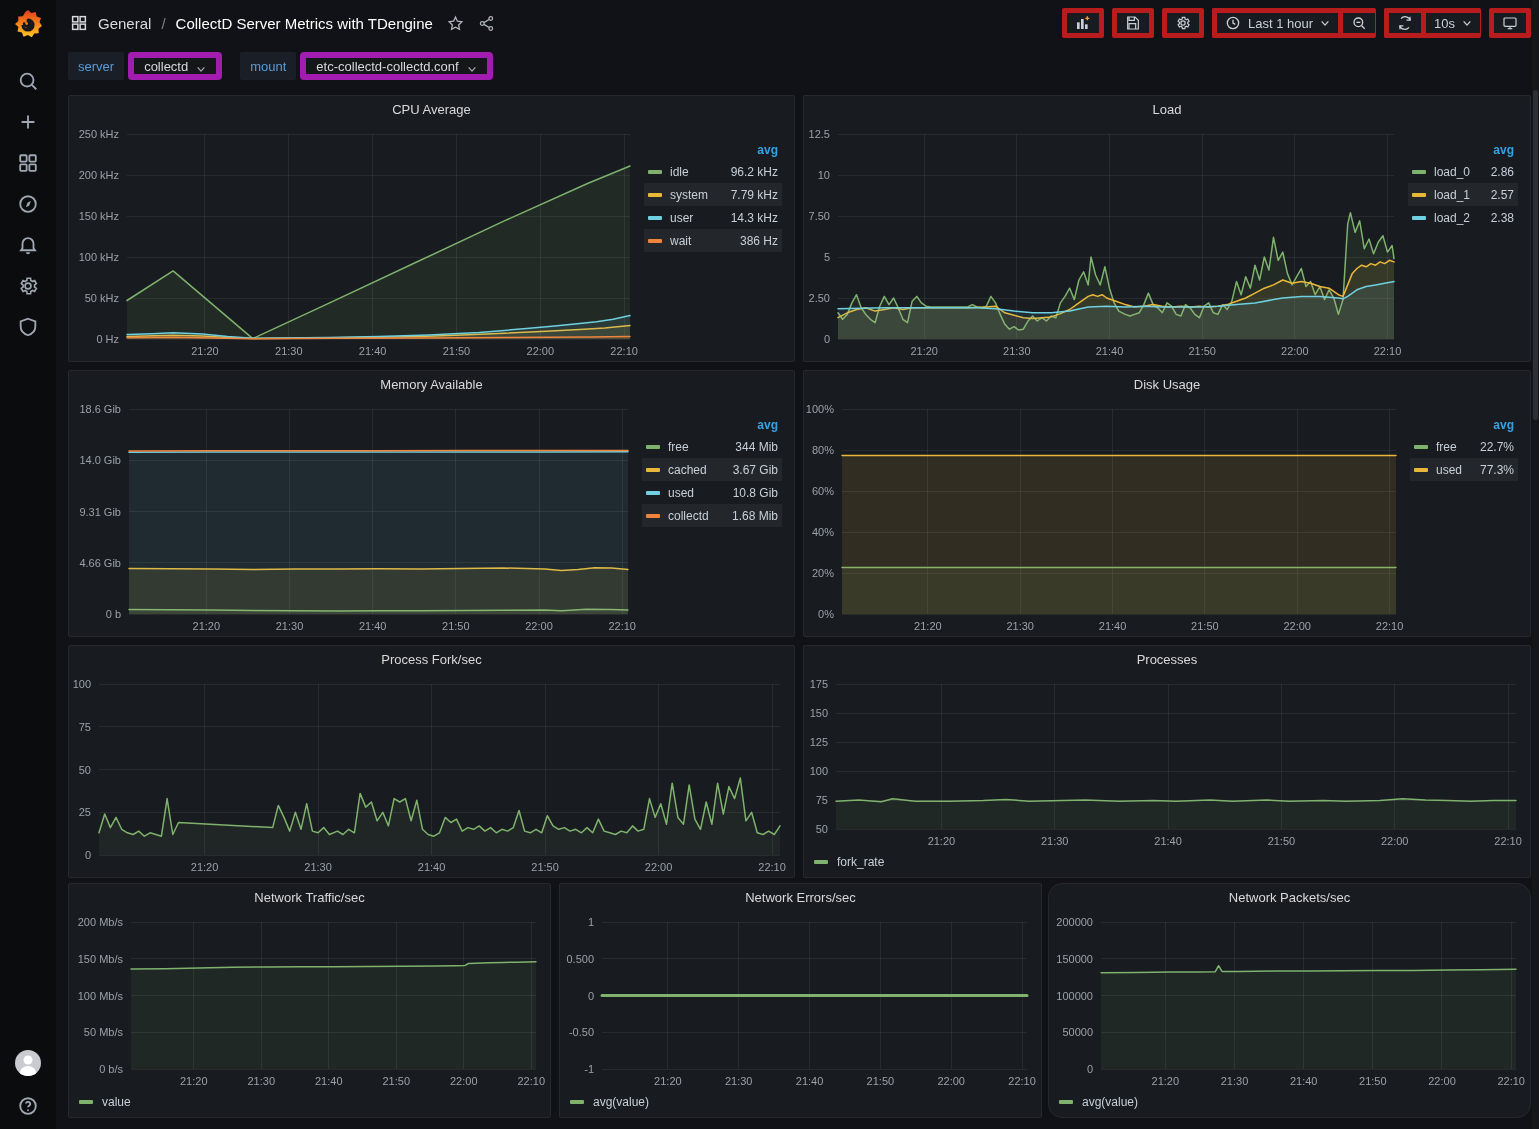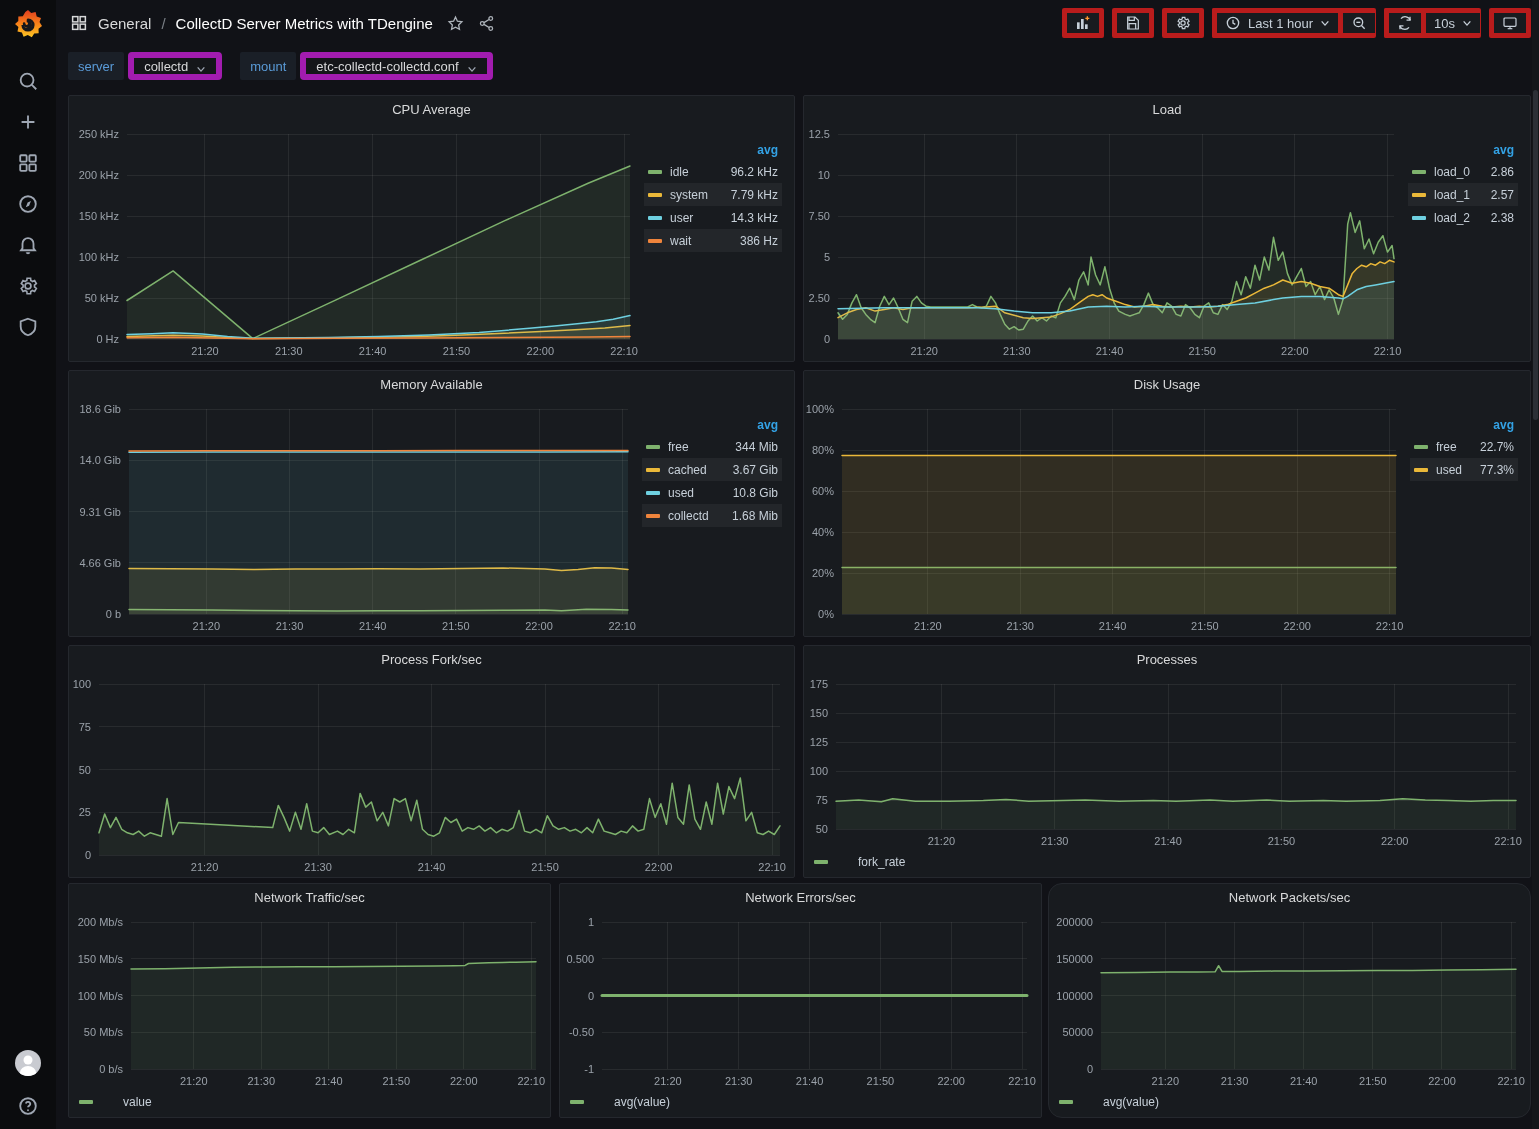--- a/index.html
+++ b/index.html
@@ -54,21 +54,21 @@
   .chart { position:relative; flex:1; min-width:0; }
   .chart svg { display:block; }
   .legend-right { flex:0 0 auto; padding:16px 12px 0 0; font-size:12px; color:#c7d0d9; }
   .legend-head { display:flex; justify-content:flex-end; align-items:center; height:20px;
     color:#33a2e5; font-weight:700; padding-right:4px; }
   .legend-row { display:flex; align-items:center; height:23px; padding:0 4px; cursor:pointer; }
   .legend-row.zebra { background:rgba(255,255,255,0.05); }
   .legend-dash { width:14px; height:4px; border-radius:1px; flex:0 0 14px; margin-right:8px; }
   .legend-name { flex:1; white-space:nowrap; }
   .legend-val { margin-left:12px; text-align:right; white-space:nowrap; }
-  .legend-bottom { flex:0 0 26px; display:flex; align-items:center; gap:22px; padding:0 0 4px 10px;
+  .legend-bottom { flex:0 0 26px; display:flex; align-items:center; gap:1px; padding:0 0 4px 10px;
     font-size:12px; color:#c7d0d9; cursor:pointer; }
 
   
   .scrollbar { position:absolute; right:0; top:0; width:7px; height:100%; background:#14161a; }
   .scrollbar .thumb { position:absolute; top:90px; left:1px; width:5px; height:330px; background:#2c2f36; border-radius:3px; }
 </style>
 </head>
 <body>
 
 <div class="page">

